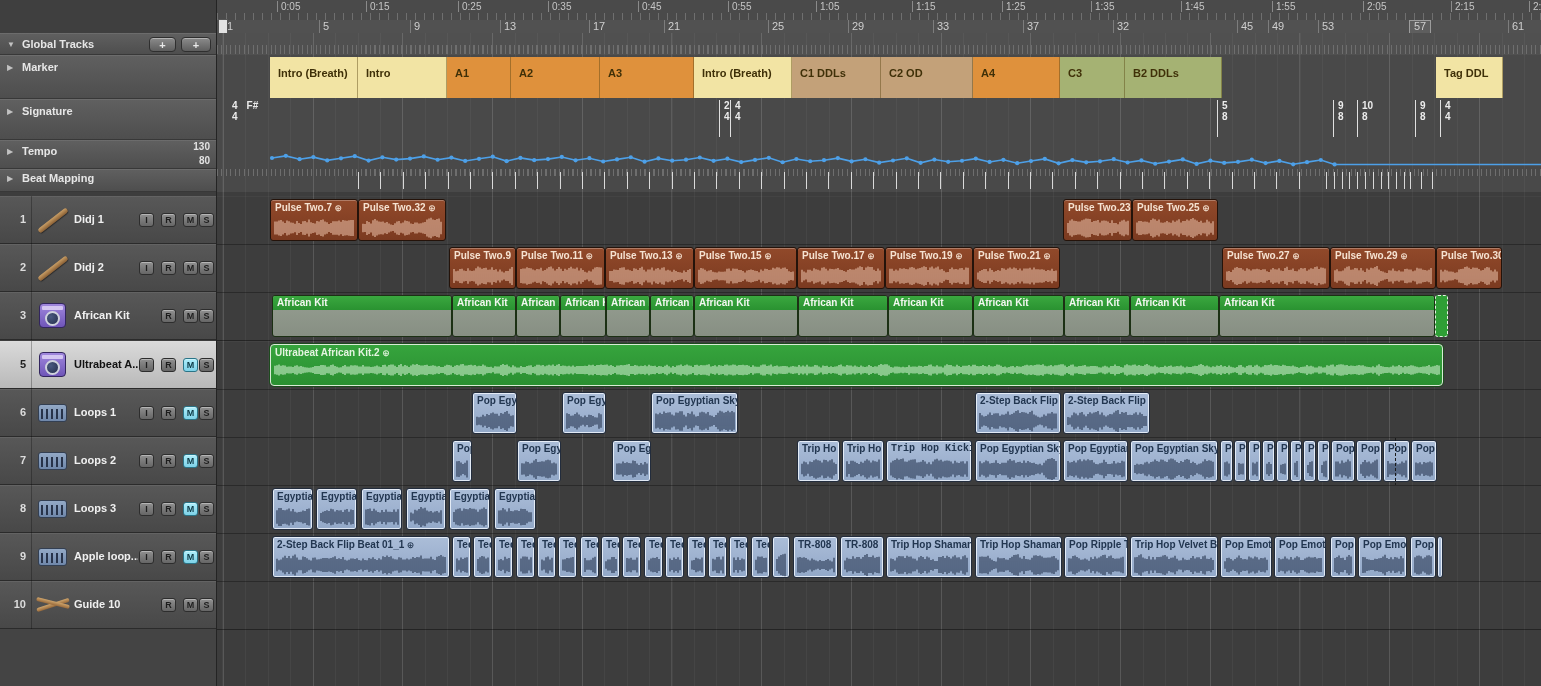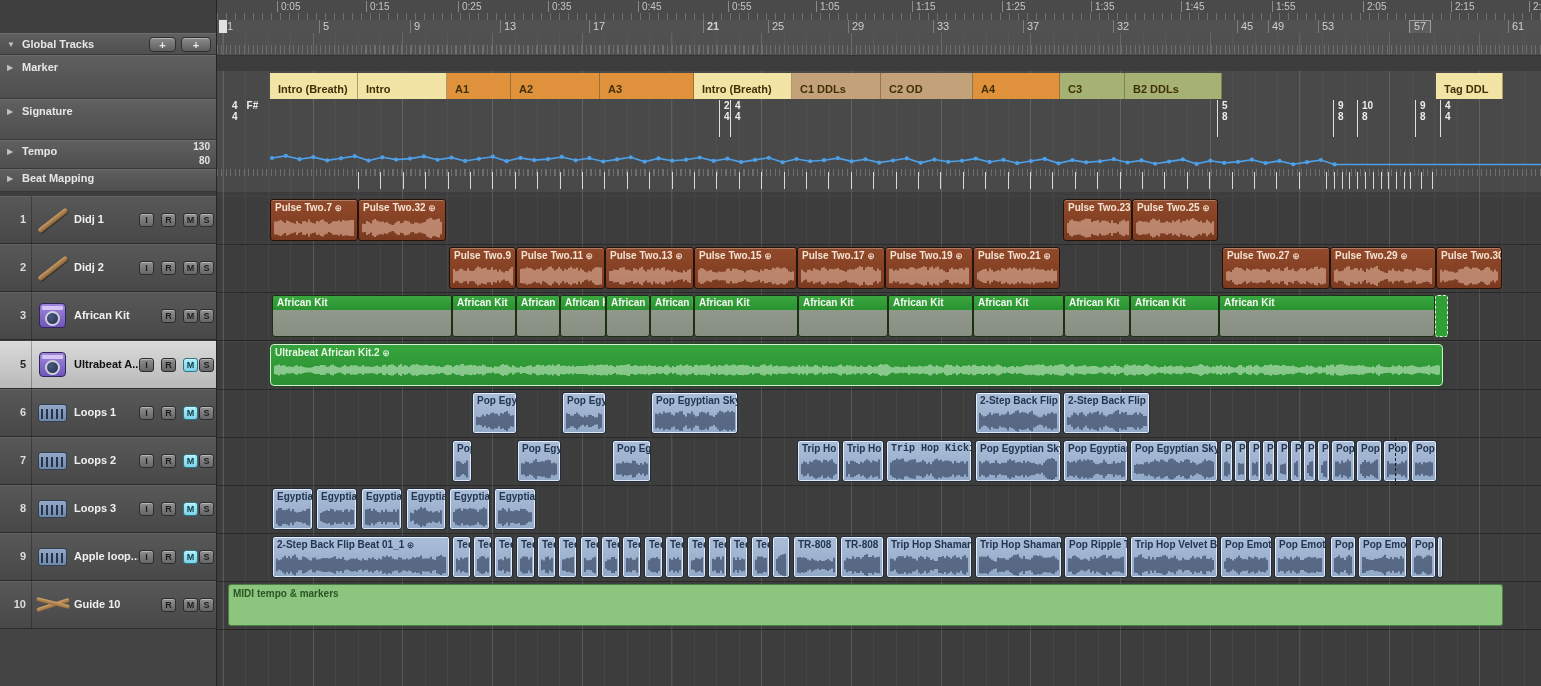--- a/index.html
+++ b/index.html
@@ -19,21 +19,21 @@
   .bar-label.hl{background:#5e5e5e;border:1px solid #9c9c9c;padding:0 4px;line-height:11px;}
   #ruler-handle{position:absolute;left:218px;top:19px;width:8px;height:13px;background:#e2e2e2;border:1px solid #555;}
   
   .lane-bg{position:absolute;left:217px;width:1324px;background-color:#494949;border-bottom:1px solid #333;
     background-image:repeating-linear-gradient(90deg,rgba(255,255,255,0.10) 0 1px,transparent 1px 89.7px),
                      repeating-linear-gradient(90deg,rgba(255,255,255,0.04) 0 1px,transparent 1px 22.43px);
     background-position:6px 0;overflow:hidden;}
   #ghdr-strip{top:33px;height:22px;background-color:#505050;}
   #ghdr-strip .ticks{position:absolute;left:0;bottom:1px;width:100%;height:9px;
     background:repeating-linear-gradient(90deg,#6e6e6e 0 1px,transparent 1px 4.5px);}
-  #marker-lane{top:71px;height:44px;}
+  #marker-lane{top:55px;height:44px;}
   #sig-lane{top:99px;height:41px;}
   #tempo-lane{top:140px;height:29px;}
   #beat-lane{top:169px;height:23px;}
   #beat-lane .ticks{position:absolute;left:0;top:0;width:100%;height:7px;
     background:repeating-linear-gradient(90deg,#6e6e6e 0 1px,transparent 1px 4.5px);}
   .btick{position:absolute;top:3px;width:1px;height:17px;background:#e8e8e8;opacity:.9;}
   
   .marker{position:absolute;top:2px;height:41px;box-sizing:border-box;font-size:11px;font-weight:bold;
     color:#3f3008;padding:10px 0 0 8px;white-space:nowrap;overflow:hidden;border-right:1px solid rgba(90,70,20,.45);}
   .marker.yellow{background:#f2e4a4;}
@@ -140,21 +140,21 @@
       <div class="time-label" style="left: 1146px;">2:05</div>
       <div class="time-label" style="left: 1234px;">2:15</div>
       <div class="time-label" style="left: 1312px;">2:2</div>
     </div>
   <div id="bar-ruler">
       <div class="bar-label" style="left: 6px;">1</div>
       <div class="bar-label" style="left: 102px;">5</div>
       <div class="bar-label" style="left: 193px;">9</div>
       <div class="bar-label" style="left: 283px;">13</div>
       <div class="bar-label" style="left: 372px;">17</div>
-      <div class="bar-label" style="left: 486px; font-weight: bold;">21</div>
+      <div class="bar-label" style="left: 447px;">21</div>
       <div class="bar-label" style="left: 551px;">25</div>
       <div class="bar-label" style="left: 631px;">29</div>
       <div class="bar-label" style="left: 716px;">33</div>
       <div class="bar-label" style="left: 806px;">37</div>
       <div class="bar-label" style="left: 896px;">32</div>
       <div class="bar-label" style="left: 1020px;">45</div>
       <div class="bar-label" style="left: 1051px;">49</div>
       <div class="bar-label" style="left: 1101px;">53</div>
       <div class="bar-label hl" style="left: 1192px;">57</div>
       <div class="bar-label" style="left: 1291px;">61</div>
@@ -1030,16 +1030,13 @@
       <div class="vline"></div>
       <div class="ticon i-sticks">
         <div class="s1"></div>
         <div class="s2"></div>
       </div>
       <div class="tname">Guide 10</div>
       <div class="tbtn" style="left: 161px;">R</div>
       <div class="tbtn" style="left: 183px;">M</div>
       <div class="tbtn" style="left: 199px;">S</div>
     </div>
-    <div class="region plain" style="left: 228px; width: 1275px; top: 584px;">
-      <div class="rlabel">MIDI tempo &amp; markers</div>
-    </div>
   </div>
 
 </body></html>

